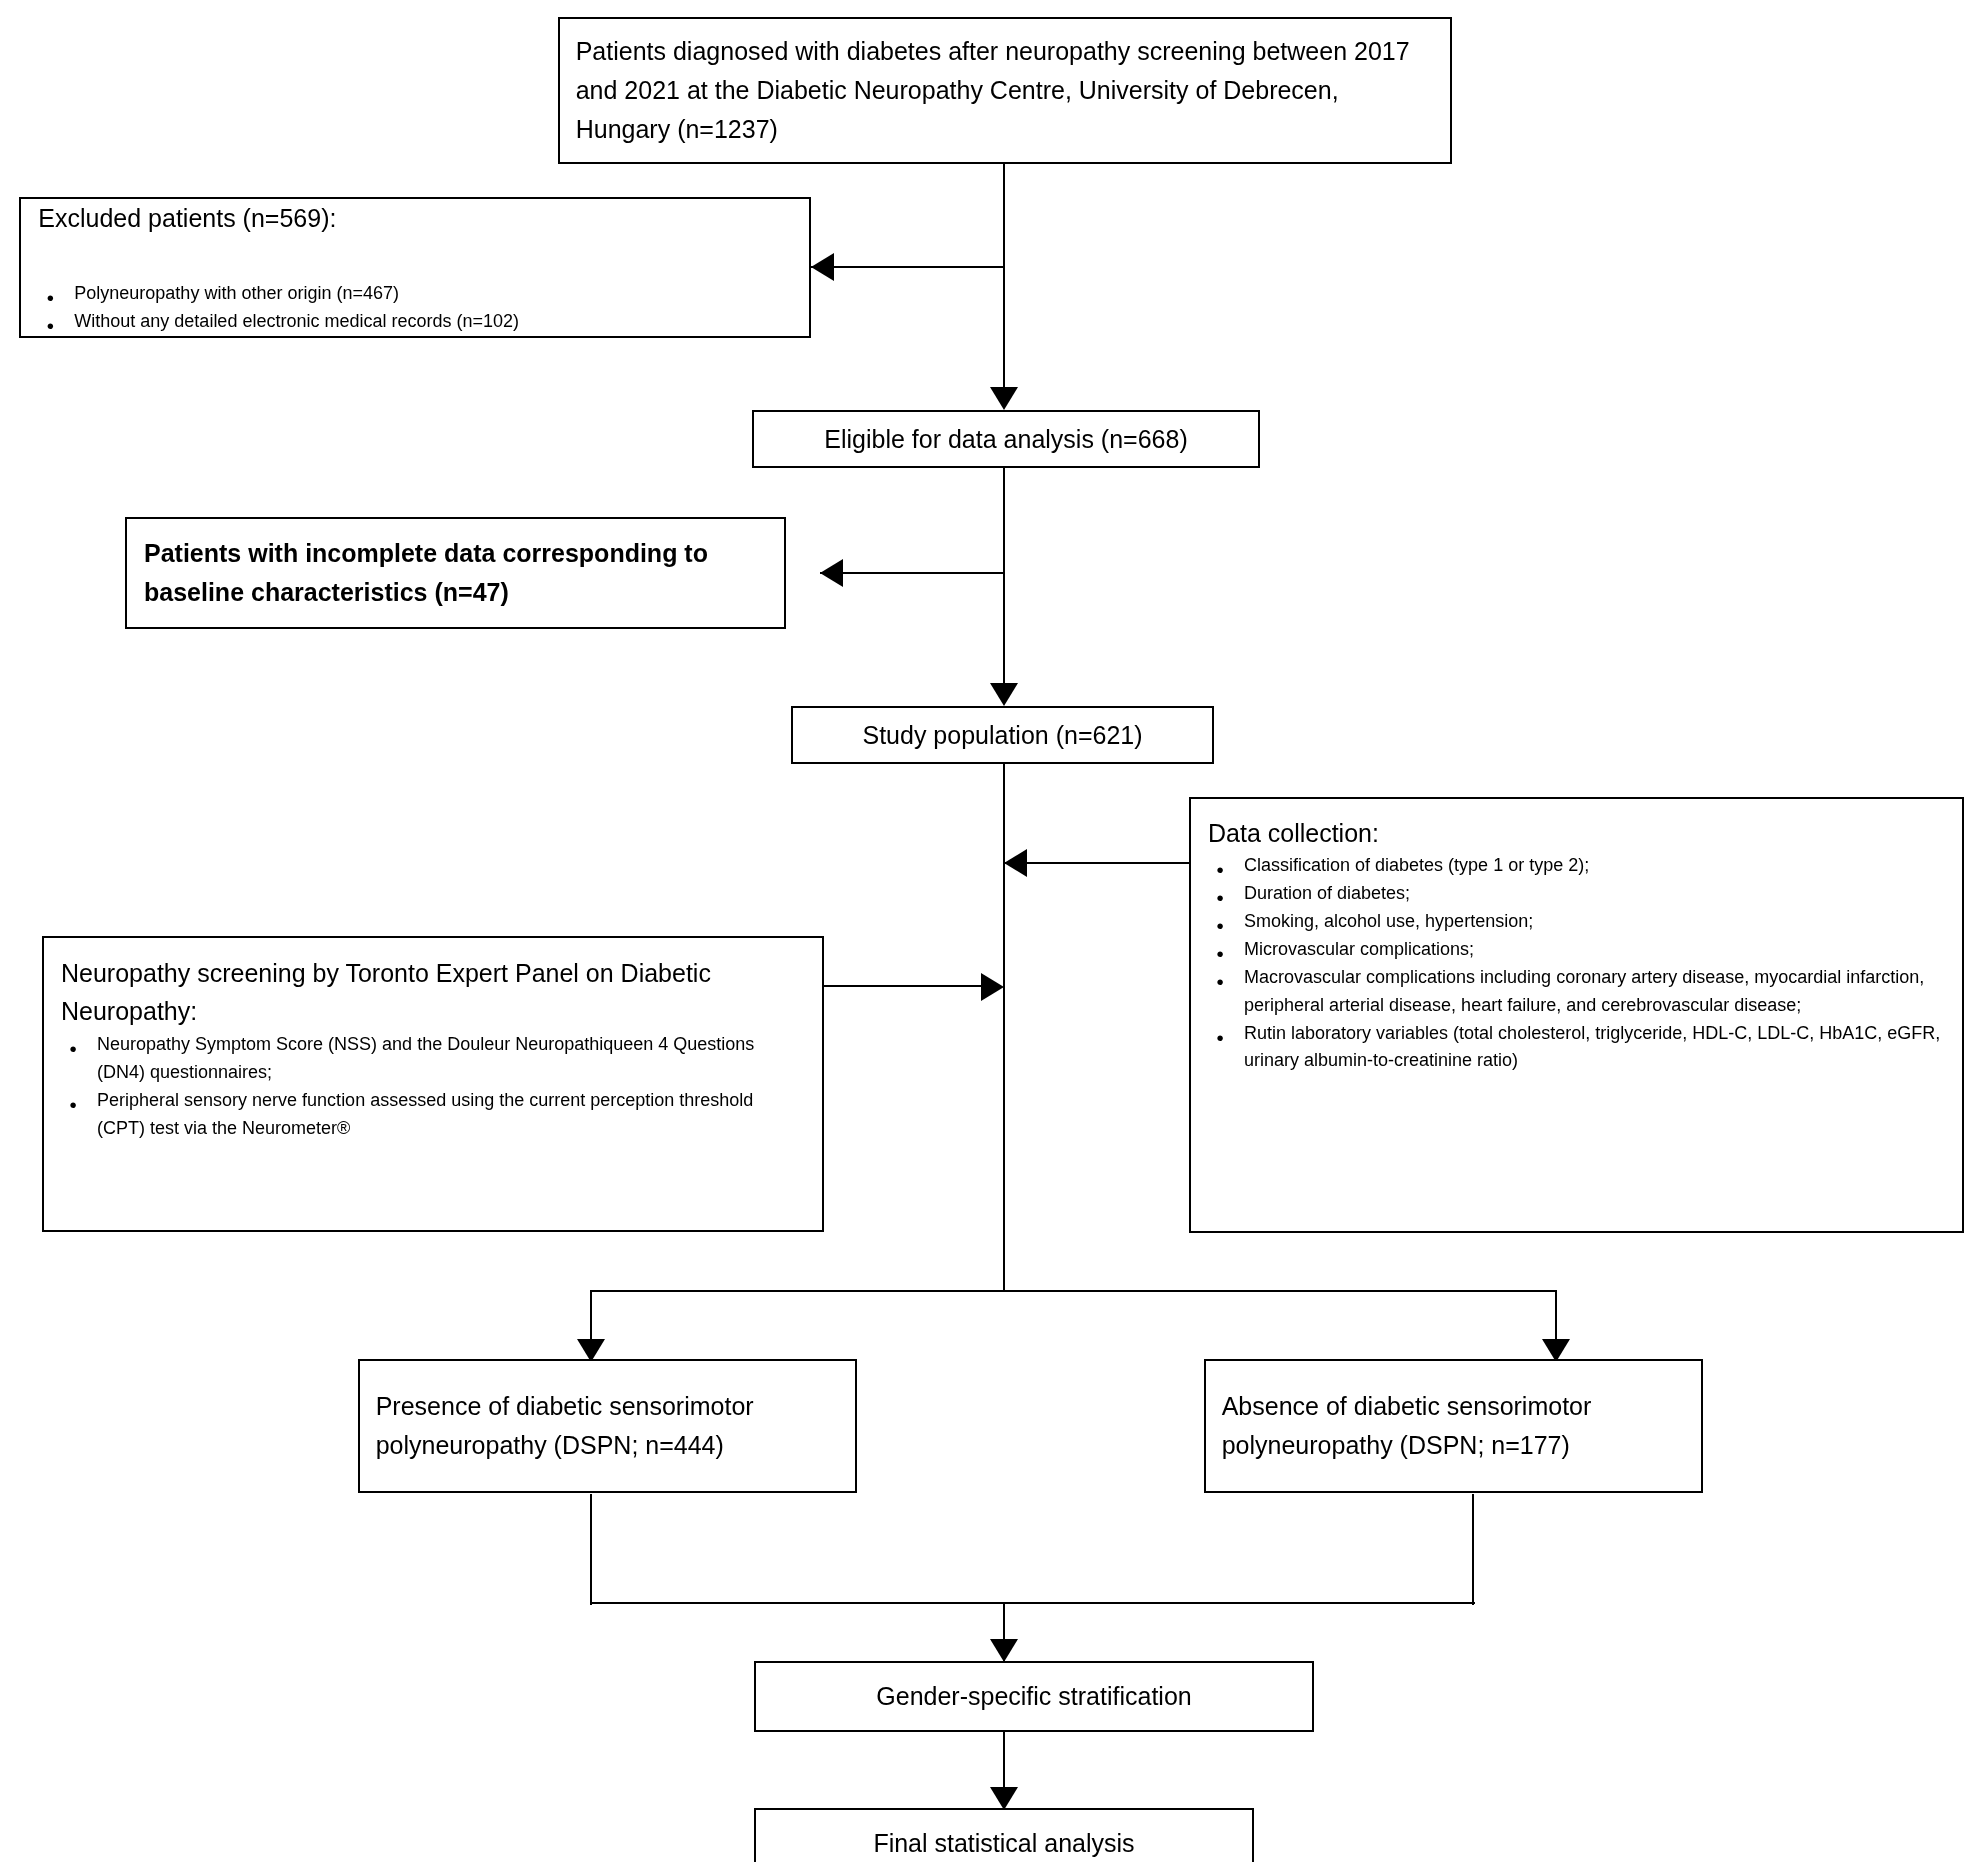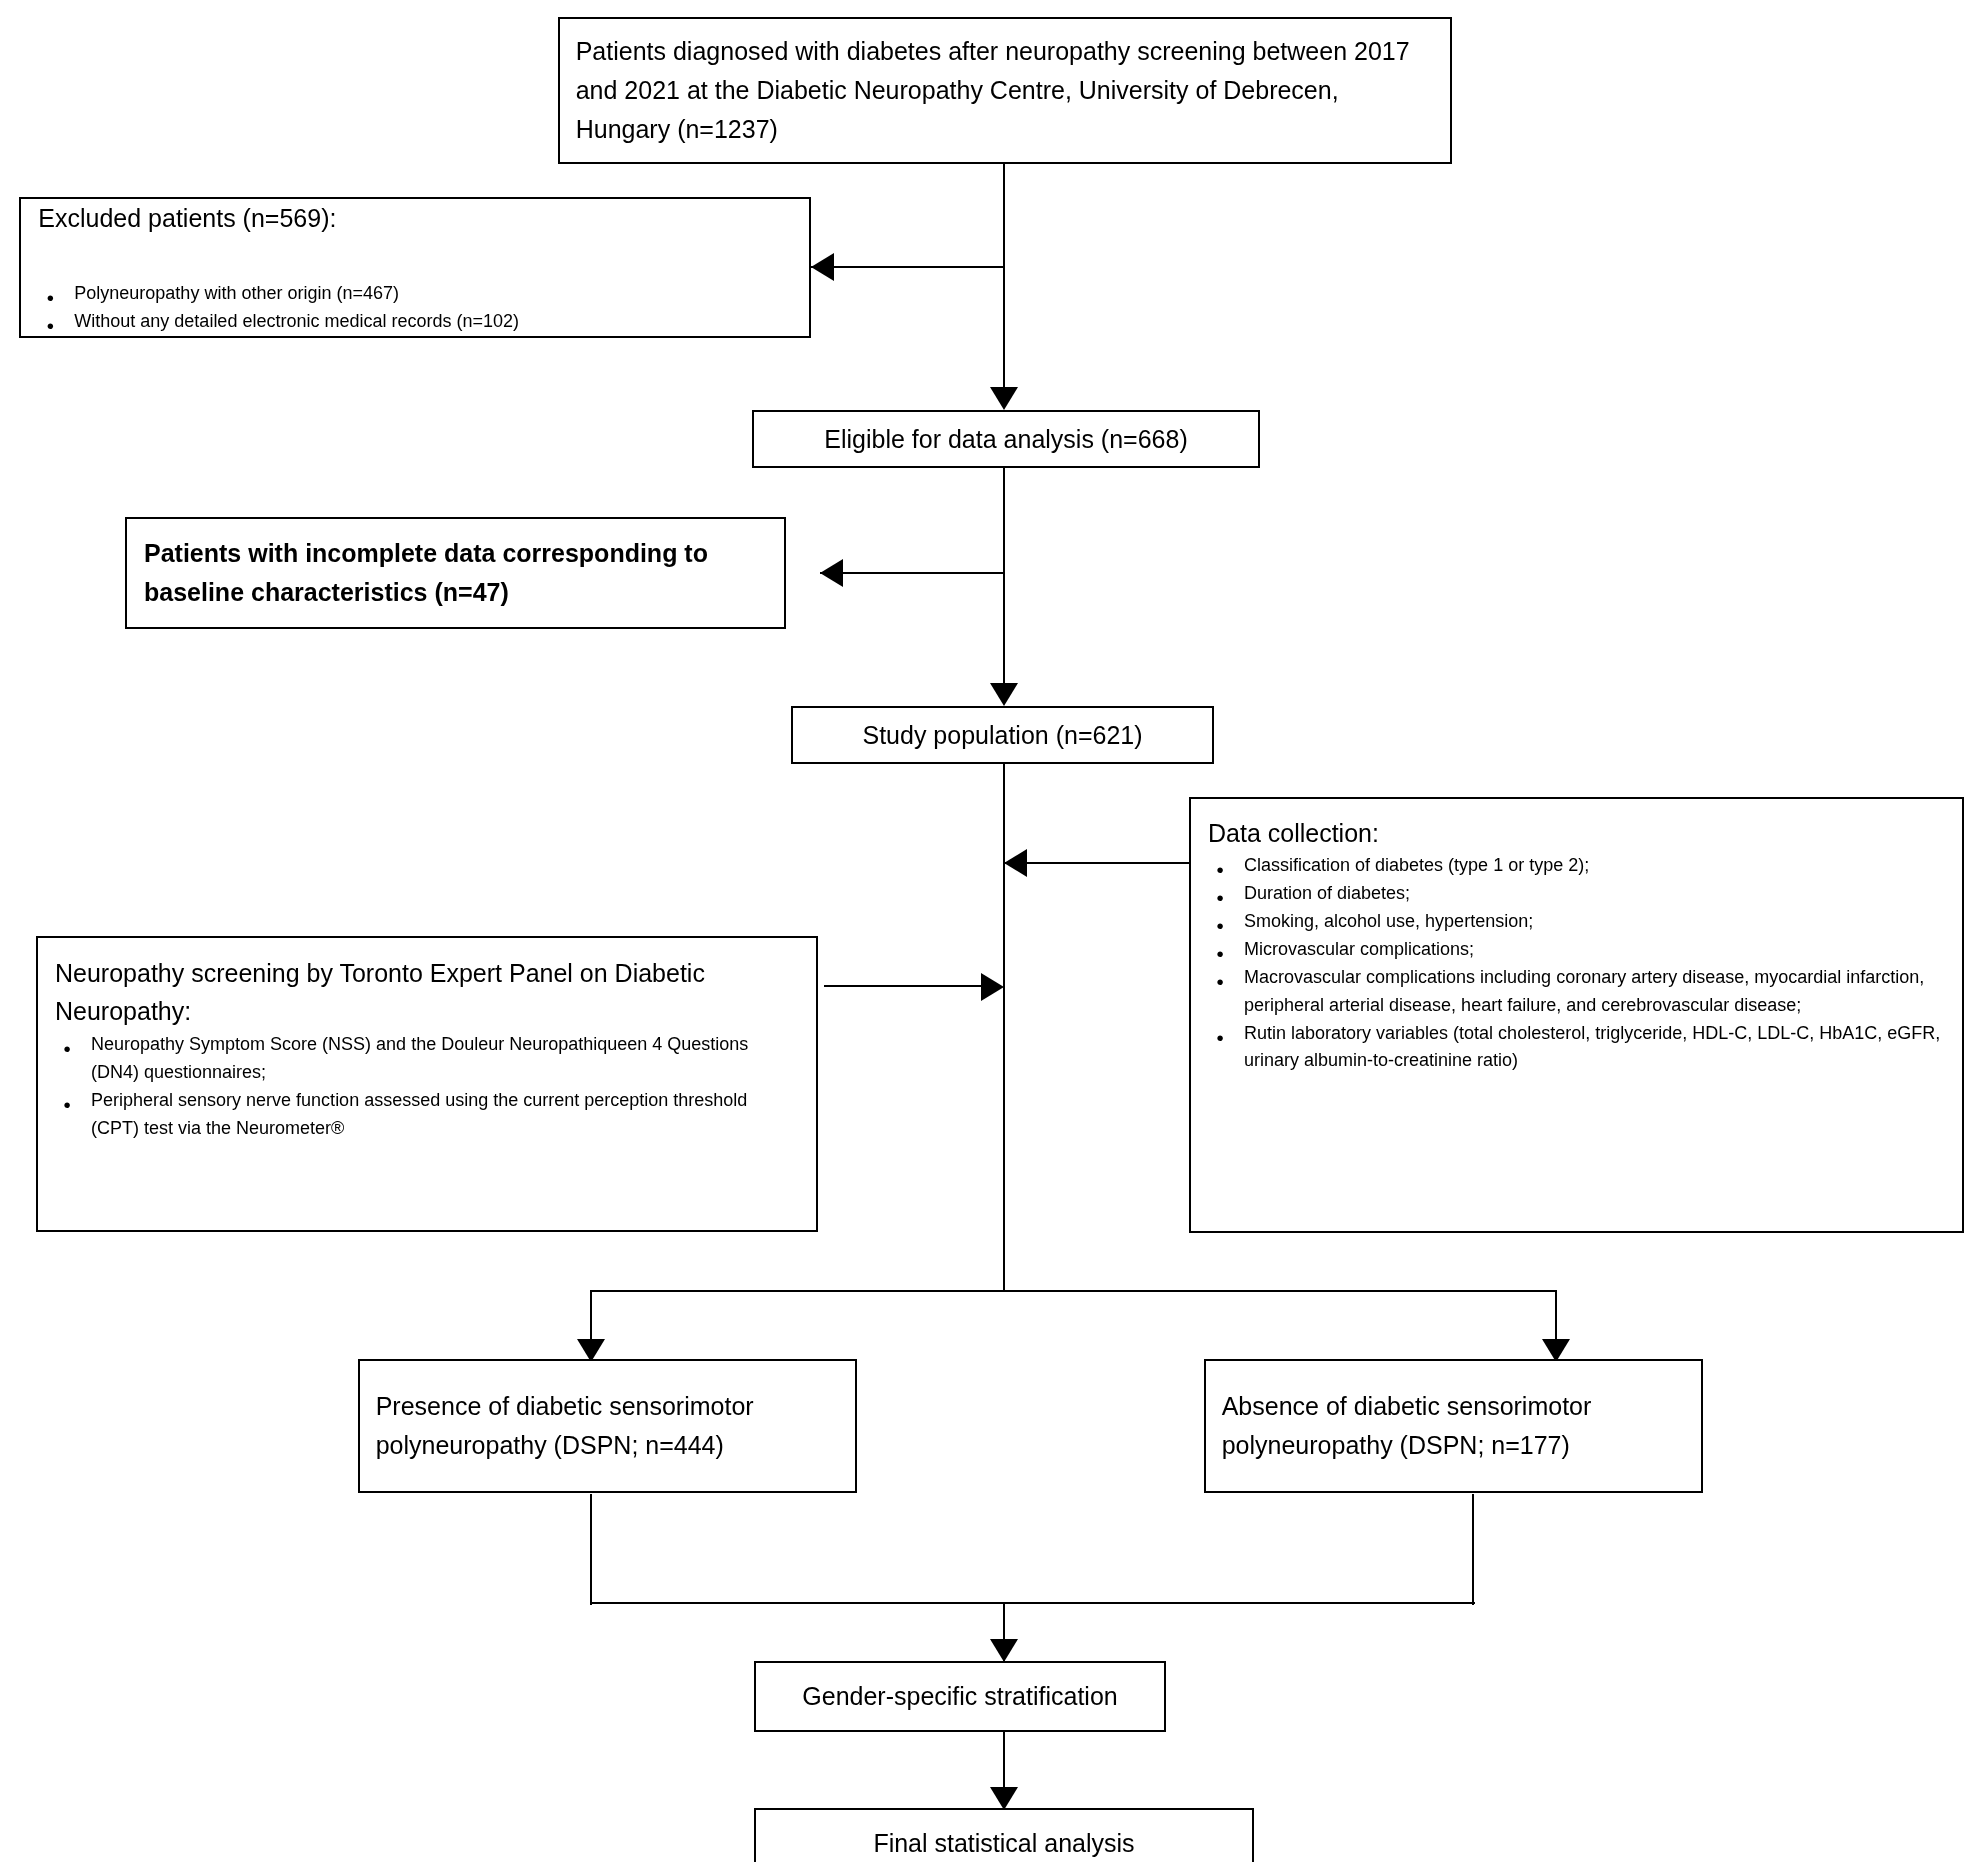--- a/index.html
+++ b/index.html
@@ -147,21 +147,21 @@
       <li>Smoking, alcohol use, hypertension;</li>
       <li>Microvascular complications;</li>
       <li>Macrovascular complications including coronary artery disease, myocardial infarction, peripheral arterial disease, heart failure, and cerebrovascular disease;</li>
       <li>Rutin laboratory variables (total cholesterol, triglyceride, HDL-C, LDL-C, HbA1C, eGFR, urinary albumin-to-creatinine ratio)</li>
     </ul>
   </div>
 
   <div class="hline" style="left:1004px; top:862px; width:186px;"></div>
   <div class="arrow left" style="left:1004px; top:849px;"></div>
 
-  <div class="box" style="left:36px; top:936px; width:782px; height:296px; justify-content:flex-start; padding-top:15.7px;">
+  <div class="box" style="left:42px; top:936px; width:782px; height:296px; justify-content:flex-start; padding-top:15.7px;">
     <div class="box-title">Neuropathy screening by Toronto Expert Panel on Diabetic Neuropathy:</div>
     <ul class="bullets">
       <li>Neuropathy Symptom Score (NSS) and the Douleur Neuropathiqueen 4 Questions (DN4) questionnaires;</li>
       <li>Peripheral sensory nerve function assessed using the current perception threshold (CPT) test via the Neurometer®</li>
     </ul>
   </div>
 
   <div class="hline" style="left:824px; top:985px; width:157px;"></div>
   <div class="arrow right" style="left:981px; top:973px;"></div>
 
@@ -178,21 +178,21 @@
   <div class="box center" style="left:1204px; top:1359px; width:499px; height:134px;">
     <div class="box-text">Absence of diabetic sensorimotor polyneuropathy (DSPN; n=177)</div>
   </div>
 
   <div class="vline" style="left:590px; top:1494px; height:111px;"></div>
   <div class="vline" style="left:1472px; top:1494px; height:111px;"></div>
   <div class="hline" style="left:590px; top:1602px; width:885px;"></div>
   <div class="vline" style="left:1003px; top:1602px; height:60px;"></div>
   <div class="arrow down" style="left:990px; top:1639px;"></div>
 
-  <div class="box center" style="left:754px; top:1661px; width:412px; height:71px;">
+  <div class="box center" style="left:754px; top:1661px; width:560px; height:71px;">
     <div class="box-text">Gender-specific stratification</div>
   </div>
 
   <div class="vline" style="left:1003px; top:1732px; height:79px;"></div>
   <div class="arrow down" style="left:990px; top:1787px;"></div>
 
   <div class="box center" style="left:754px; top:1808px; width:500px; height:71px;">
     <div class="box-text">Final statistical analysis</div>
   </div>
 

